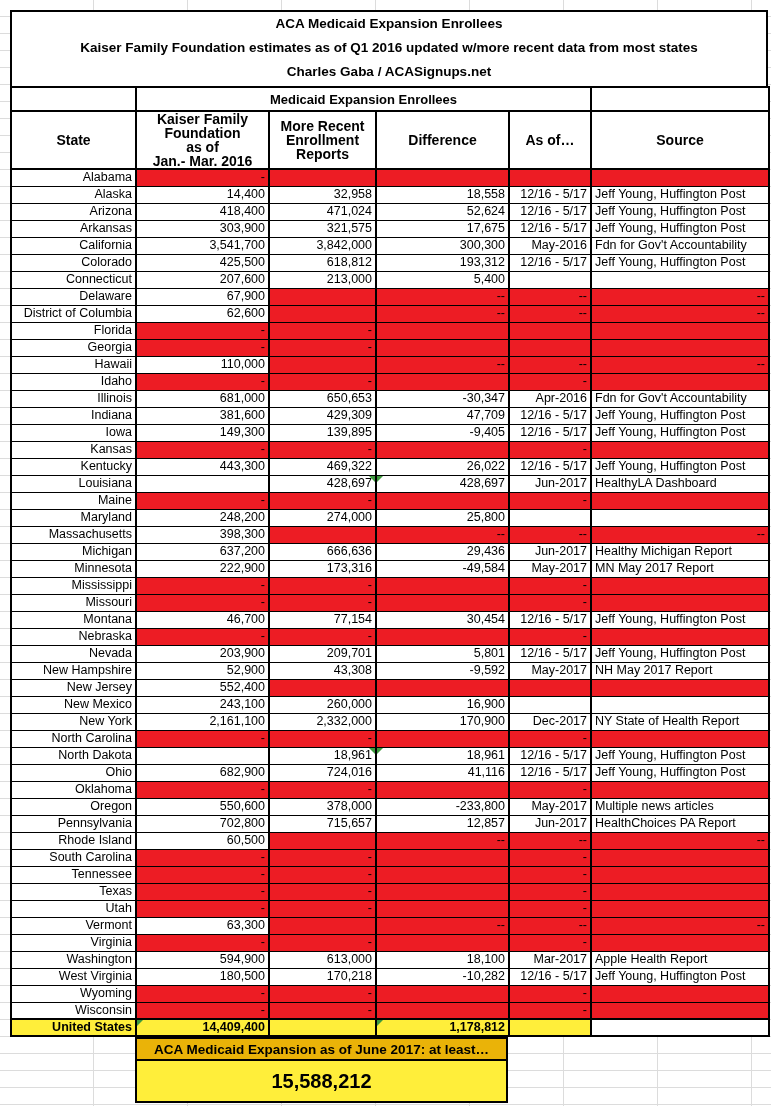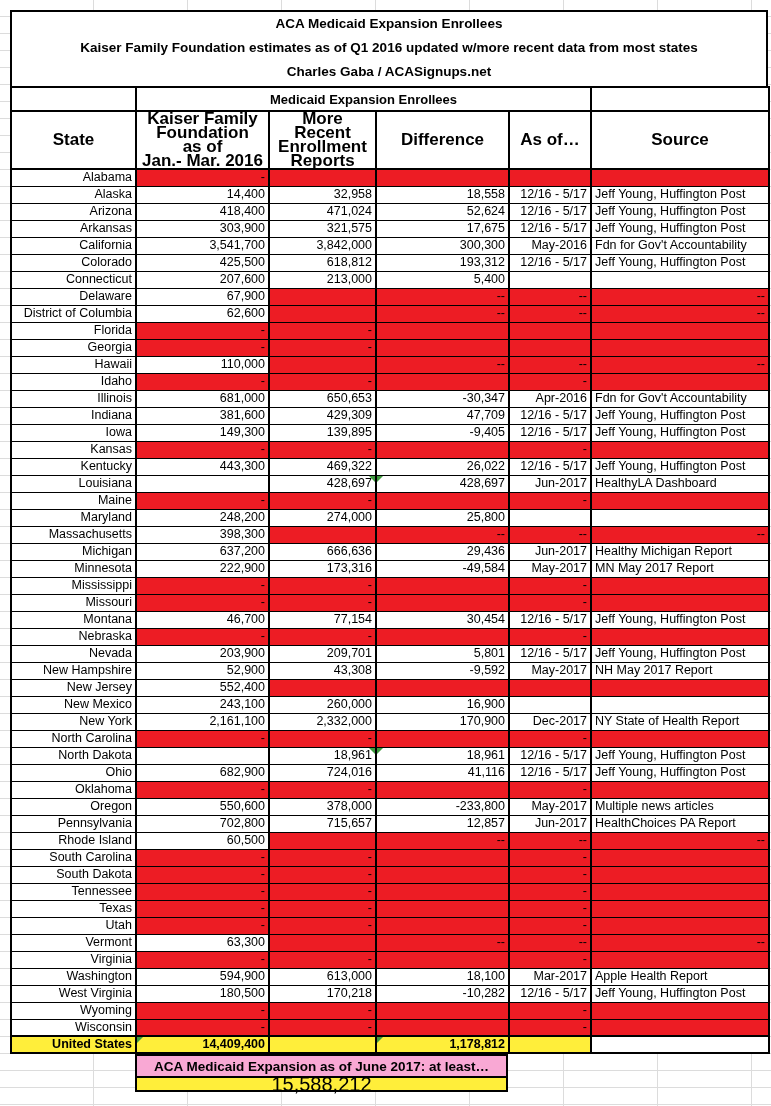--- a/index.html
+++ b/index.html
@@ -29,43 +29,43 @@
     background:#fff;margin-top:-2px;border:2px solid #000;
   }
   table.main th, table.main td{
     border-left:2px solid #000;border-top:1px solid #000;
     padding:0 3px;overflow:hidden;white-space:nowrap;
     position:relative;
   }
   table.main th{white-space:pre-line;}
   tr.band th{height:24px;font-size:13px;font-weight:bold;text-align:center;}
   tr.colhead th{
-    height:57px;font-size:17px;font-weight:bold;text-align:center;
+    height:57px;font-size:14px;font-weight:bold;text-align:center;
     vertical-align:middle;line-height:14px;border-top:2px solid #000;border-bottom:2px solid #000;
   }
   tbody td{
     height:17px;font-size:12.5px;line-height:15px;text-align:right;vertical-align:middle;
   }
   td.left{text-align:left;}
   td.bg-r{background:var(--red);}
   td.bg-y{background:var(--yellow);}
   tr.total td{font-weight:bold;border-top:2px solid #000;}
   .tri{position:absolute;top:0;width:0;height:0;border-style:solid;}
   .tri.tl{left:0;border-width:6px 6px 0 0;border-color:var(--green) transparent transparent transparent;}
   .tri.tr{right:0;border-width:0 6px 6px 0;border-color:transparent var(--green) transparent transparent;}
   .footer{margin-left:125px;width:373px;}
   .footer-label{
-    width:373px;height:24px;border:2px solid #000;background:#f9a8d4;
+    width:373px;height:24px;border:2px solid #000;background:#eab308;
     display:flex;align-items:center;justify-content:center;
     font-weight:bold;font-size:13.5px;
   }
   .footer-value{
-    width:373px;height:16px;border:2px solid #000;margin-top:-2px;background:var(--yellow);
+    width:373px;height:44px;border:2px solid #000;margin-top:-2px;background:var(--yellow);
     display:flex;align-items:center;justify-content:center;
-    font-weight:normal;font-size:20px;
+    font-weight:bold;font-size:20px;
   }
 </style>
 </head>
 <body>
 
 <div class="sheet">
 
   <div class="title-box">
     <div>ACA Medicaid Expansion Enrollees</div>
     <div>Kaiser Family Foundation estimates as of Q1 2016 updated w/more recent data from most states</div>
@@ -424,28 +424,20 @@
         </tr>
         <tr>
           <td class="bg-w">South Carolina</td>
           <td class="bg-r">-</td>
           <td class="bg-r">-</td>
           <td class="bg-r"></td>
           <td class="bg-r">-</td>
           <td class="bg-r"></td>
         </tr>
         <tr>
-          <td class="bg-w">South Dakota</td>
-          <td class="bg-r">-</td>
-          <td class="bg-r">-</td>
-          <td class="bg-r"></td>
-          <td class="bg-r">-</td>
-          <td class="bg-r"></td>
-        </tr>
-        <tr>
           <td class="bg-w">Tennessee</td>
           <td class="bg-r">-</td>
           <td class="bg-r">-</td>
           <td class="bg-r"></td>
           <td class="bg-r">-</td>
           <td class="bg-r"></td>
         </tr>
         <tr>
           <td class="bg-w">Texas</td>
           <td class="bg-r">-</td>

